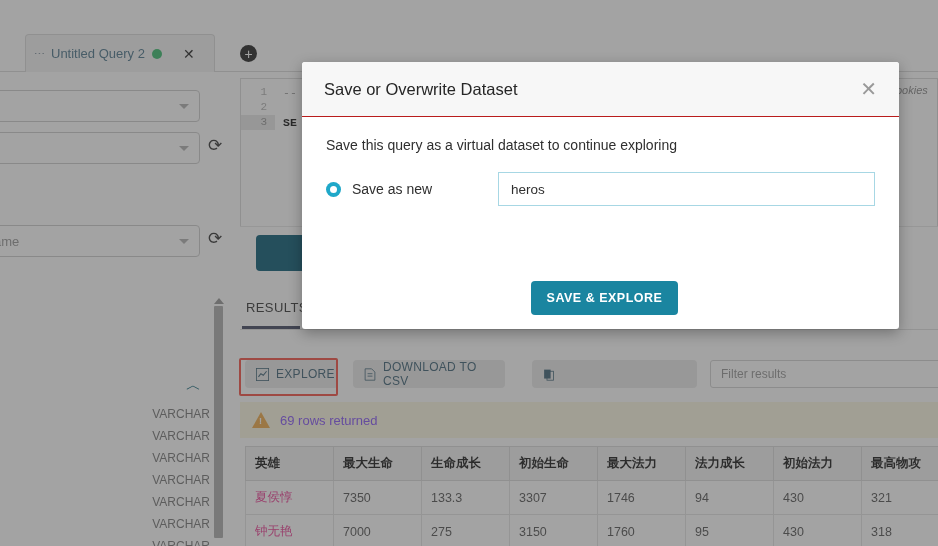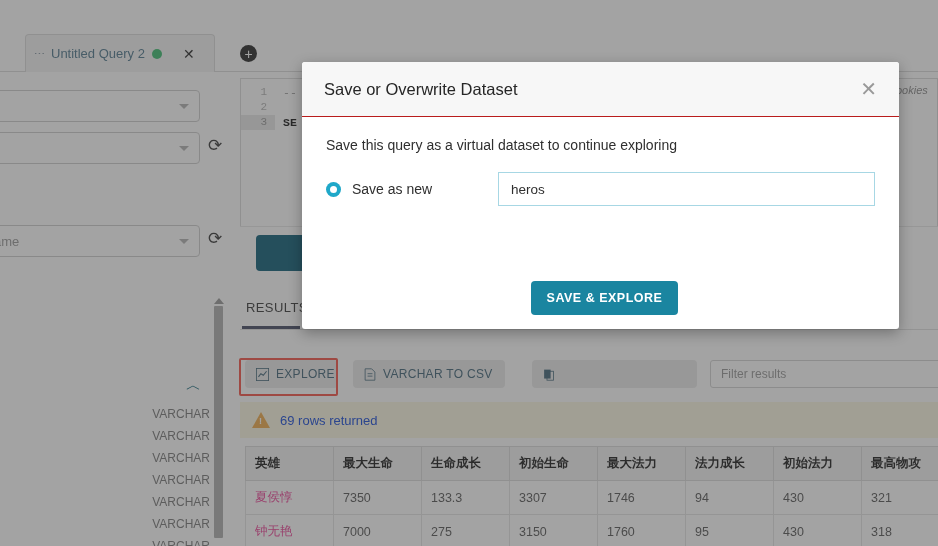--- a/index.html
+++ b/index.html
@@ -97,21 +97,21 @@
      display: flex; align-items: center; padding: 0 10px; font-size: 12px; color: #9a9a9a; }
 
   
   .banner { position: absolute; left: 240px; top: 402px; width: 698px; height: 36px;
     background: #fcf8e3; display: flex; align-items: center; padding: 0 12px; gap: 10px; }
   .warn-tri { width: 0; height: 0; border-left: 9px solid transparent;
      border-right: 9px solid transparent; border-bottom: 16px solid #f0ad4e;
      position: relative; }
   .warn-tri::after { content: "!"; position: absolute; left: -2px; top: 4px;
      font-size: 9px; color: #fff; font-weight: bold; }
-  .banner-txt { font-size: 13px; color: #1d4ed8; }
+  .banner-txt { font-size: 13px; color: #8b5cf6; }
 
   
   .rtable { position: absolute; left: 245px; top: 446px; width: 693px;
     border-collapse: collapse; table-layout: fixed; }
   .rtable th { background: #f4f4f4; border: 1px solid #dcdcdc; text-align: left;
     font-size: 12.5px; color: #1f1f1f; font-weight: bold; padding: 8px 9px; height: 31px; }
   .rtable td { border: 1px solid #e4e4e4; font-size: 12.5px; color: #5a5a5a;
     padding: 8px 9px; height: 33px; background: #fff; }
   .rtable td.name { color: #ec4899; }
 
@@ -228,21 +228,21 @@
         </span>
         <span>EXPLORE</span>
       </div>
       <div class="tbtn" style="left:113px;width:152px;">
         <span class="ic">
           <svg width="12" height="13" viewBox="0 0 14 16">
             <path d="M1 1h8l4 4v10H1z" fill="none" stroke="#44677a"></path>
             <path d="M4 7h6M4 10h6" stroke="#44677a"></path>
           </svg>
         </span>
-        <span>VARCHAR TO CSV</span>
+        <span>DOWNLOAD TO CSV</span>
       </div>
       <div class="tbtn" style="left:292px;width:165px;">
         <span class="ic">
           <svg width="12" height="13" viewBox="0 0 14 16">
             <rect x="1" y="2" width="8" height="11" fill="#44677a"></rect>
             <rect x="4.5" y="4" width="8" height="11" fill="none" stroke="#44677a"></rect>
           </svg>
         </span>
       </div>
       <div class="filterbox">

